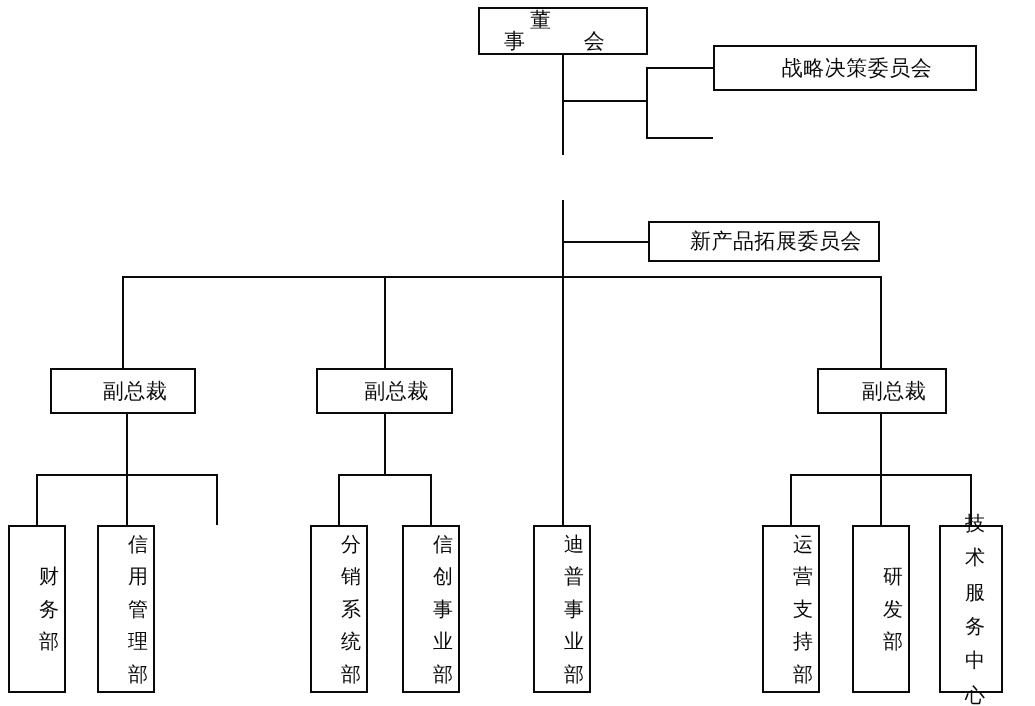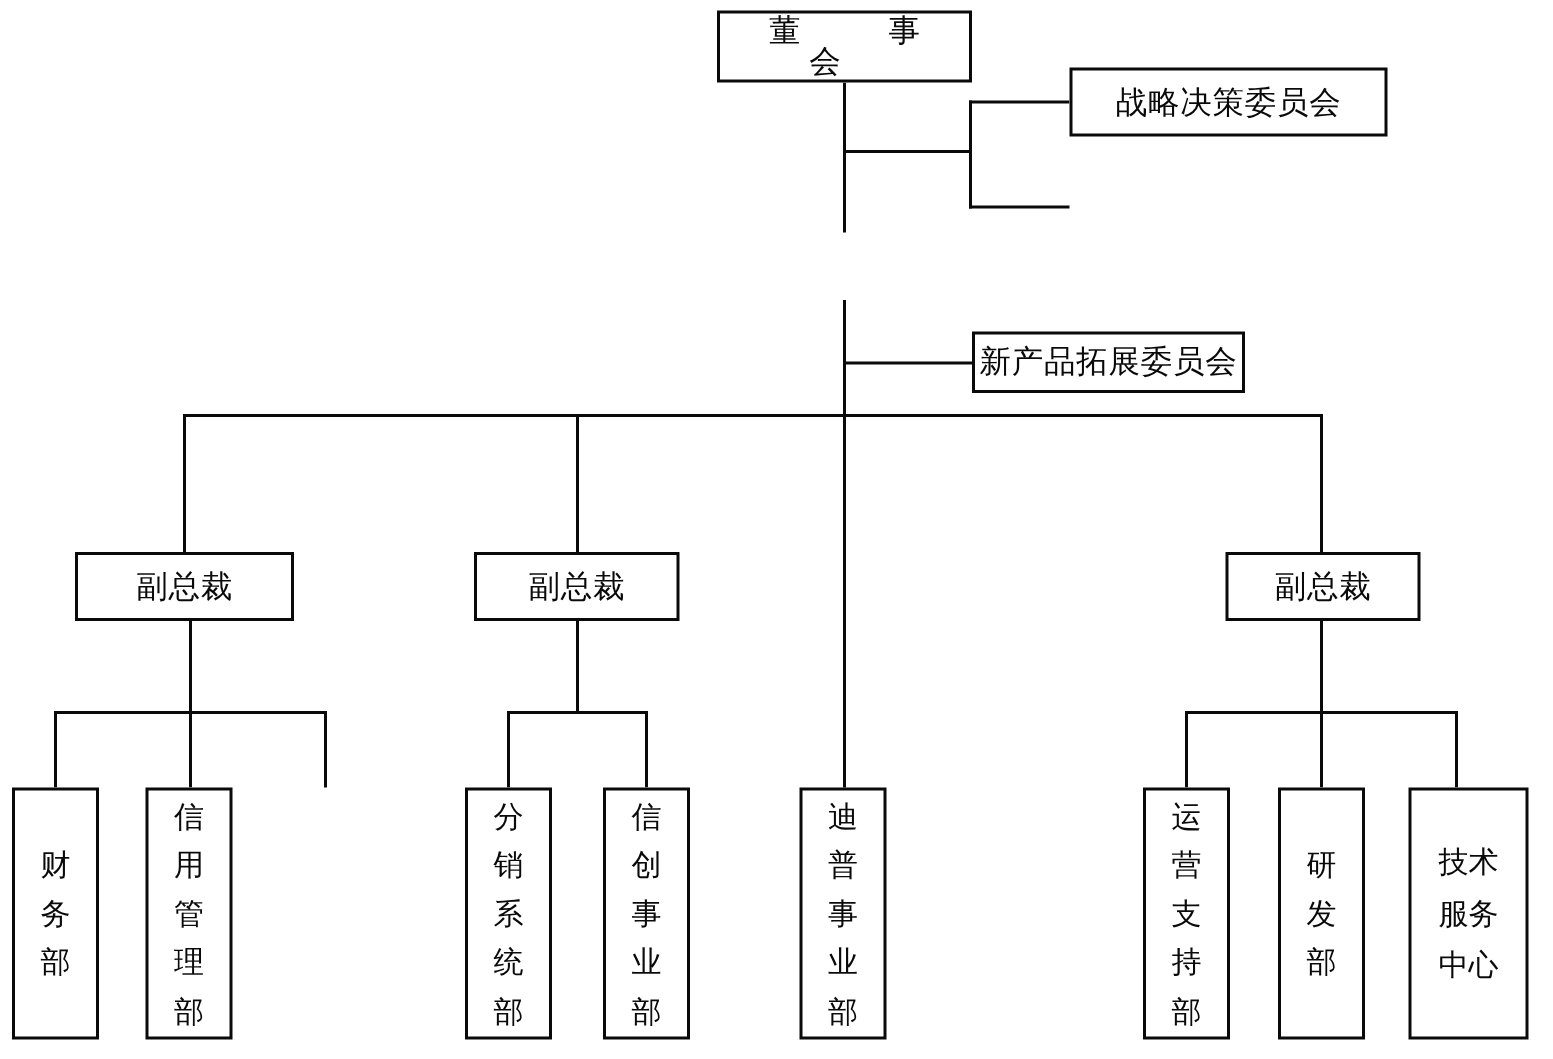--- a/index.html
+++ b/index.html
@@ -23,23 +23,24 @@
     border: 2px solid #0a0a0a;
     background: #ffffff;
     display: flex;
     align-items: center;
     justify-content: center;
     color: #0a0a0a;
     z-index: 3;
   }
   .node .label {
     display: block;
-    text-align: center;
+    text-align: left;
     line-height: 1.0;
     white-space: pre-line;
+    padding-left: 24px;
   }
   
   .node.h .label {
     font-size: 21px;
     letter-spacing: 0.5px;
   }
   .node.h.extra-spaced .label {
     letter-spacing: 26px;
     text-indent: 26px;
   }
@@ -99,27 +100,27 @@
   <div class="line v" style="left:880px; top:414px; height:60px;"></div>
   <div class="line h" style="left:790px; top:474px; width:182px;"></div>
   <div class="line v" style="left:790px; top:474px; height:51px;"></div>
   <div class="line v" style="left:880px; top:474px; height:51px;"></div>
   <div class="line v" style="left:970px; top:474px; height:51px;"></div>
 
   <div class="node h extra-spaced" style="left:478px; top:7px; width:170px; height:48px;">
     <span class="label">董 事 会</span>
   </div>
 
-  <div class="node h" style="left:713px; top:45px; width:212px; height:46px;">
+  <div class="node h" style="left:713px; top:45px; width:264px; height:46px;">
     <span class="label">战略决策委员会</span>
   </div>
 
 
 
-  <div class="node h" style="left:648px; top:221px; width:182px; height:41px;">
+  <div class="node h" style="left:648px; top:221px; width:232px; height:41px;">
     <span class="label">新产品拓展委员会</span>
   </div>
 
   <div class="node h" style="left:50px; top:368px; width:146px; height:46px;">
     <span class="label">副总裁</span>
   </div>
 
   <div class="node h" style="left:316px; top:368px; width:137px; height:46px;">
     <span class="label">副总裁</span>
   </div>
@@ -174,19 +175,19 @@
 持
 部</span>
   </div>
 
   <div class="node v" style="left:852px; top:525px; width:58px; height:168px;">
     <span class="label">研
 发
 部</span>
   </div>
 
-  <div class="node v narrow" style="left:939px; top:525px; width:80px; height:168px;">
+  <div class="node v narrow" style="left:939px; top:525px; width:64px; height:168px;">
     <span class="label">技术
 服务
 中心</span>
   </div>
 
 </div>
 
 </body></html>

